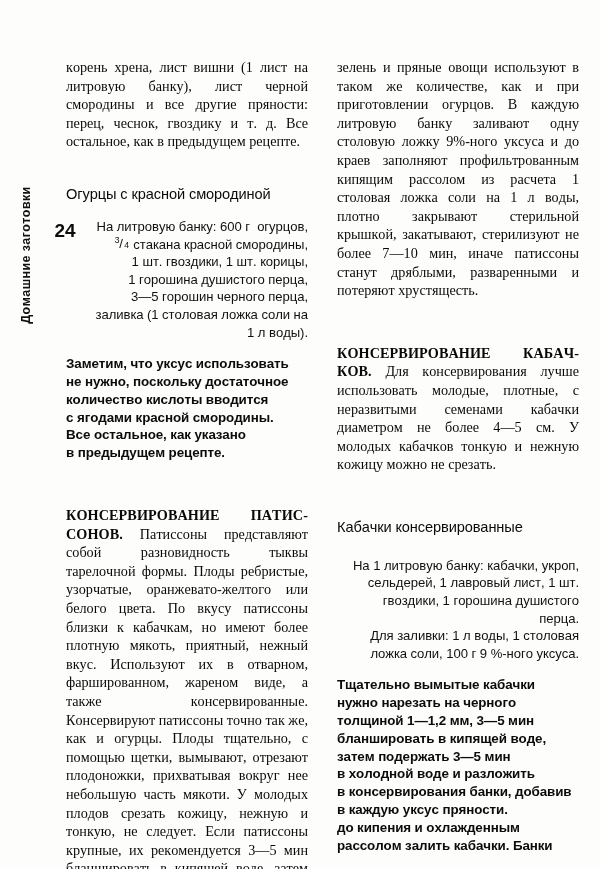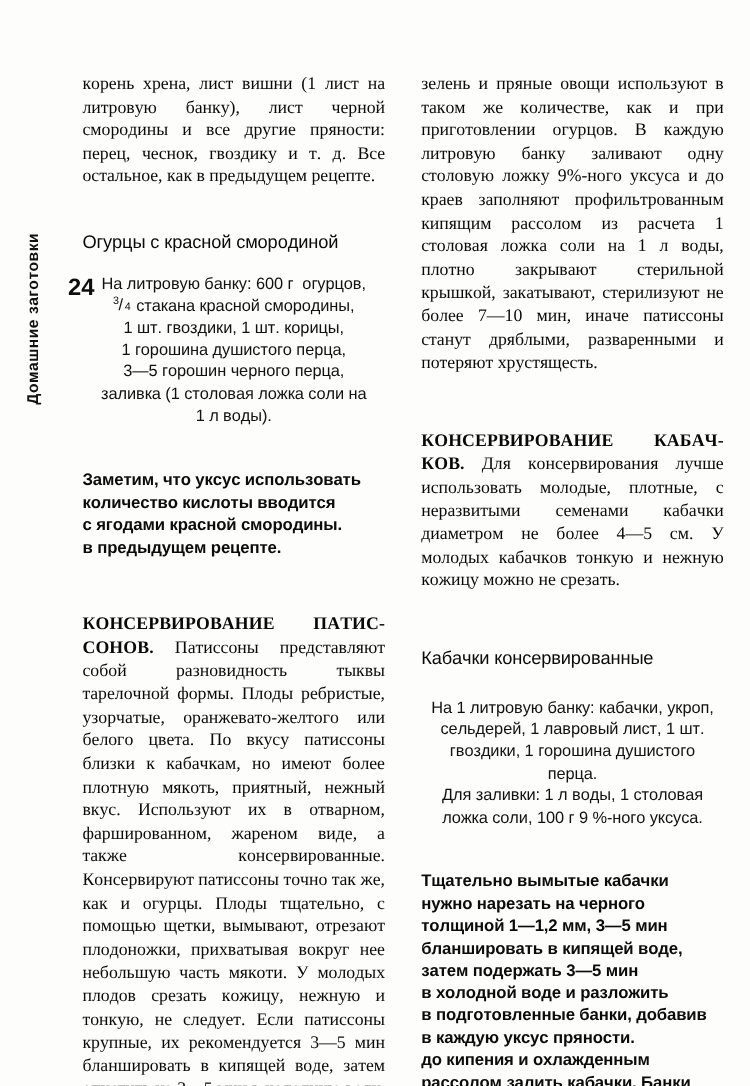--- a/index.html
+++ b/index.html
@@ -85,32 +85,31 @@
     line-height: 19px;
     color: #0a0a0a;
     letter-spacing: -0.1px;
   }
   .ingredients {
     font-family: "Liberation Sans", sans-serif;
     font-weight: normal;
     font-size: 13.1px;
     line-height: 17.6px;
     color: #111111;
-    text-align: center;
+    text-align: right;
     letter-spacing: -0.05px;
   }
   .instructions {
     font-family: "Liberation Sans", sans-serif;
     font-weight: bold;
     font-size: 13.4px;
     line-height: 17.8px;
     color: #0b0b0b;
     text-align: left;
     letter-spacing: -0.1px;
-    margin-top: 20px;
   }
   .sans-lines > div { white-space: pre; }
 
   .gap-sm { height: 14px; }
   .gap-md { height: 20px; }
   .gap-lg { height: 34px; }
   .gap-xl { height: 44px; }
 
   
   .frac {
@@ -166,22 +165,24 @@
       <div>1 горошина душистого перца,</div>
       <div>3—5 горошин черного перца,</div>
       <div>заливка (1 столовая ложка соли на</div>
       <div>1 л воды).</div>
     </div>
 
     <div class="gap-sm"></div>
 
     <div class="instructions sans-lines">
       <div>Заметим, что уксус использовать</div>
+      <div>не нужно, поскольку достаточное</div>
       <div>количество кислоты вводится</div>
       <div>с ягодами красной смородины.</div>
+      <div>Все остальное, как указано</div>
       <div>в предыдущем рецепте.</div>
     </div>
 
     <div class="gap-xl"></div>
 
     <div class="serif-block">
       <span class="runin">КОНСЕРВИРОВАНИЕ ПАТИС-СОНОВ.</span><span> Патиссоны представляют собой разновидность тыквы тарелочной формы. Плоды ребристые, узорчатые, оранжевато-желтого или белого цвета. По вкусу патиссоны близки к кабачкам, но имеют более плотную мякоть, приятный, нежный вкус. Используют их в отварном, фаршированном, жареном виде, а также консервированные. Консервируют патиссоны точно так же, как и огурцы. Плоды тщательно, с помощью щетки, вымывают, отрезают плодоножки, прихватывая вокруг нее небольшую часть мякоти. У молодых плодов срезать кожицу, нежную и тонкую, не следует. Если патиссоны крупные, их рекомендуется 3—5 мин бланшировать в кипящей воде, затем опустить на 3—5 мин в холодную воду, после чего нарезать на дольки и уложить в предварительно подготовленные банки. Пряности, пряную</span>
     </div>
 
   </div>
@@ -213,21 +214,21 @@
 
     <div class="gap-sm"></div>
 
     <div class="instructions sans-lines">
       <div>Тщательно вымытые кабачки</div>
       <div>нужно нарезать на черного</div>
       <div>толщиной 1—1,2 мм, 3—5 мин</div>
       <div>бланшировать в кипящей воде,</div>
       <div>затем подержать 3—5 мин</div>
       <div>в холодной воде и разложить</div>
-      <div>в подготовленные банки, добавив</div>
+      <div>в консервирования банки, добавив</div>
       <div>в каждую уксус пряности.</div>
       <div>до кипения и охлажденным</div>
       <div>рассолом залить кабачки. Банки</div>
 
     </div>
 
   </div>
 
 </div>
 

